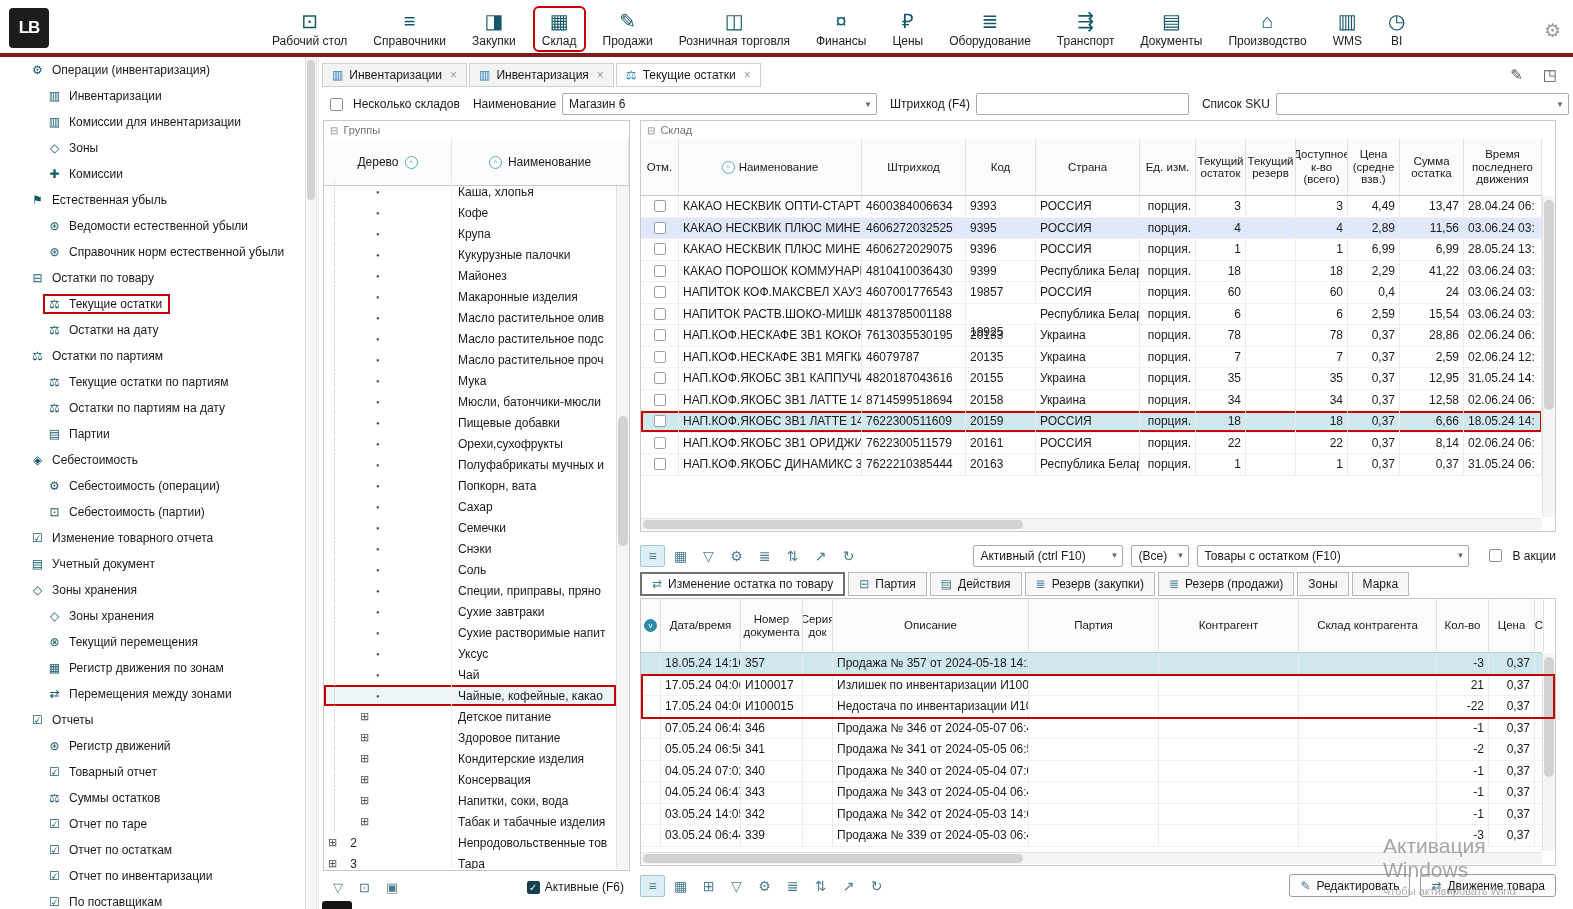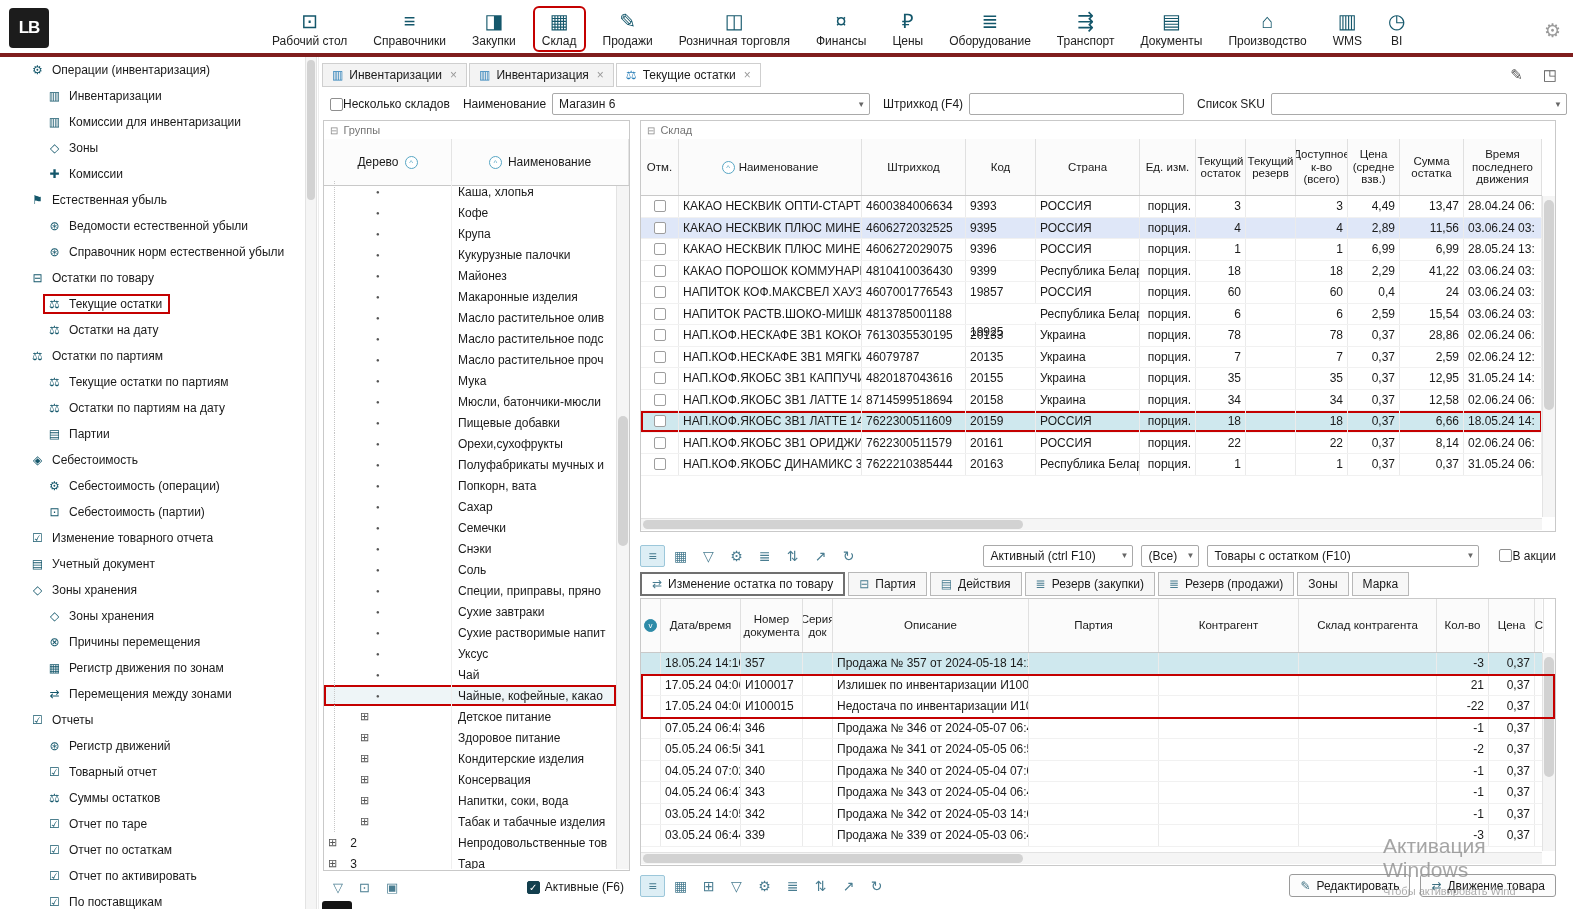--- a/index.html
+++ b/index.html
@@ -35,21 +35,21 @@
   .tabbar { position:absolute; left:322px; top:63px; height:25px; display:flex; gap:2px; z-index:5; }
   .tab { display:flex; align-items:center; gap:6px; padding:0 9px; border:1px solid #cfcfcf; background:#f3f3f3; height:24px; cursor:pointer; }
   .tab.active { background:#fff; }
   .tab-ico { font-size:12px; color:#2a7fb8; }
   .tab-close { color:#999; font-size:12px; margin-left:2px; cursor:pointer; }
   .tab-actions { position:absolute; right:16px; top:66px; display:flex; gap:20px; color:#555; font-size:15px; }
   .tab-actions span { cursor:pointer; }
 
   
   .filterbar { position:absolute; left:322px; top:91px; height:26px; right:4px; display:flex; align-items:center; }
-  .flabel { margin-left:0; white-space:nowrap; }
+  .flabel { margin-left:10px; white-space:nowrap; }
   .lab2 { margin-left:13px; }
   .checkbox { width:13px; height:13px; border:1px solid #8f8f8f; background:#fff; border-radius:2px; margin-left:8px;
               display:inline-flex; align-items:center; justify-content:center; font-size:10px; cursor:pointer; flex:none; }
   .checkbox.checked { background:#133f4e; border-color:#133f4e; color:#fff; }
   .select { height:22px; border:1px solid #a9a9a9; background:#fff; display:flex; align-items:center;
             padding:0 18px 0 6px; position:relative; border-radius:2px; cursor:pointer; white-space:nowrap; }
   .select .arr { position:absolute; right:4px; font-size:8px; color:#666; }
   .select.wh { width:318px; margin-left:6px; }
   .select.sku { width:296px; margin-left:6px; }
   .input { height:22px; border:1px solid #a9a9a9; background:#fff; border-radius:2px; margin-left:6px; font-family:inherit; font-size:12px; padding:0 5px; }
@@ -335,21 +335,21 @@
       </div>
       <div class="sb-item lvl1">
         <span class="sb-box">
           <span class="sb-ico">◇</span>
           <span>Зоны хранения</span>
         </span>
       </div>
       <div class="sb-item lvl1">
         <span class="sb-box">
           <span class="sb-ico">⊗</span>
-          <span>Причины перемещения</span>
+          <span>Текущий перемещения</span>
         </span>
       </div>
       <div class="sb-item lvl1">
         <span class="sb-box">
           <span class="sb-ico">▦</span>
           <span>Регистр движения по зонам</span>
         </span>
       </div>
       <div class="sb-item lvl1">
         <span class="sb-box">
@@ -389,21 +389,21 @@
       </div>
       <div class="sb-item lvl1">
         <span class="sb-box">
           <span class="sb-ico">☑</span>
           <span>Отчет по остаткам</span>
         </span>
       </div>
       <div class="sb-item lvl1">
         <span class="sb-box">
           <span class="sb-ico">☑</span>
-          <span>Отчет по активировать</span>
+          <span>Отчет по инвентаризации</span>
         </span>
       </div>
       <div class="sb-item lvl1">
         <span class="sb-box">
           <span class="sb-ico">☑</span>
           <span>По поставщикам</span>
         </span>
       </div>
     </aside>
   <div class="sidebar-scroll">

